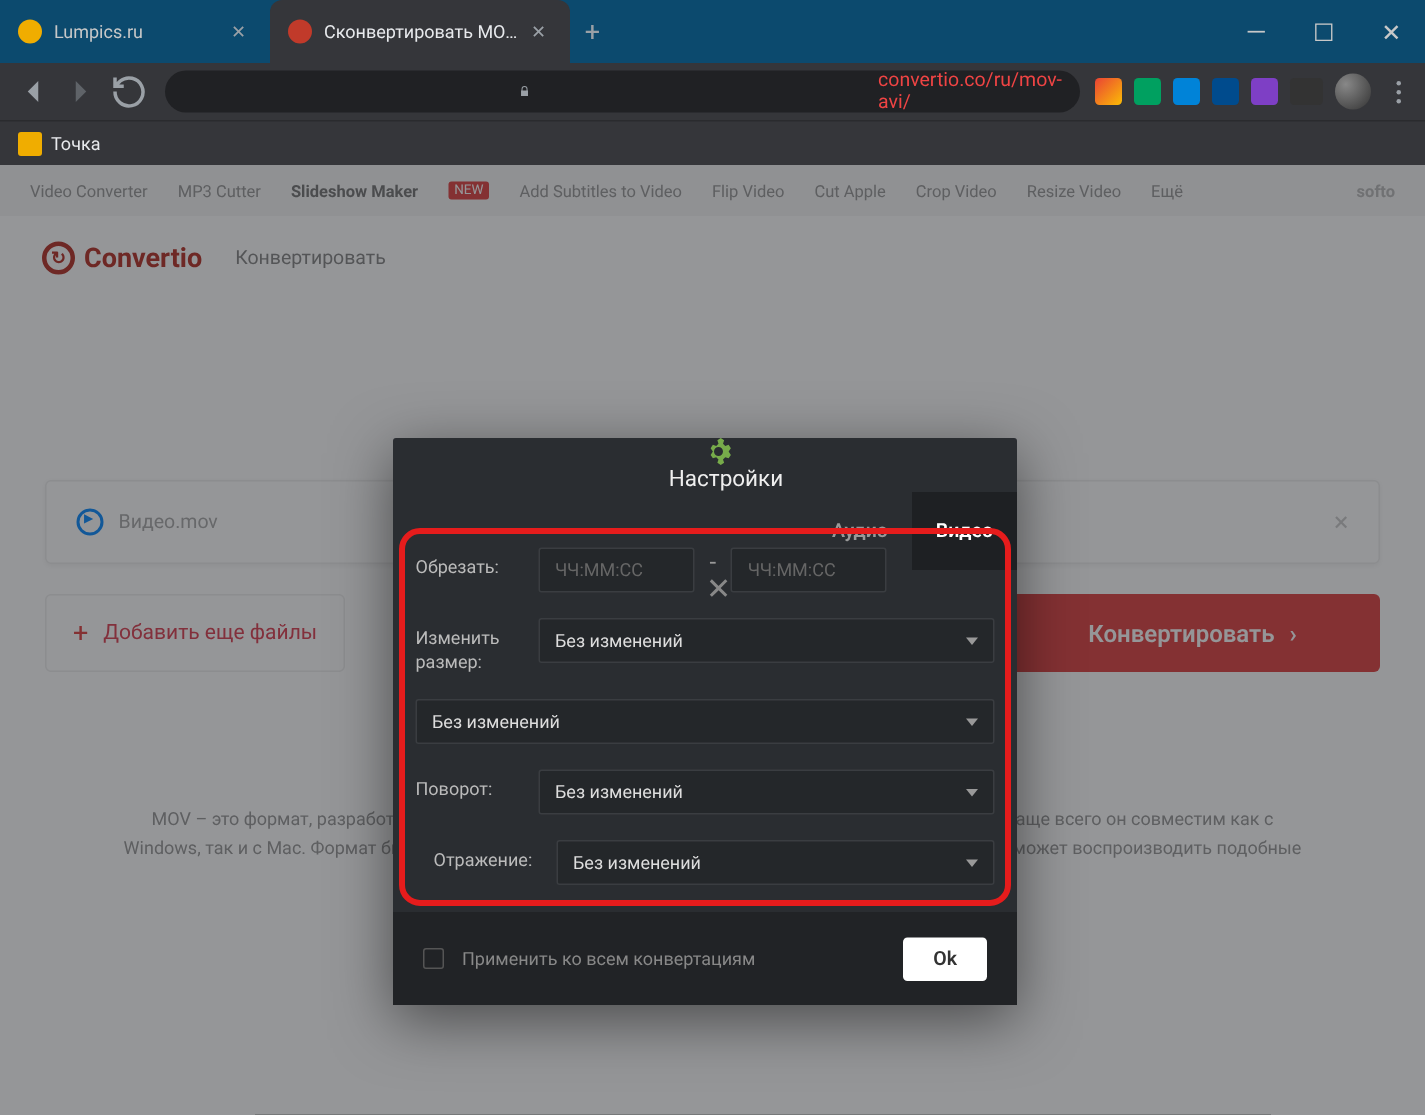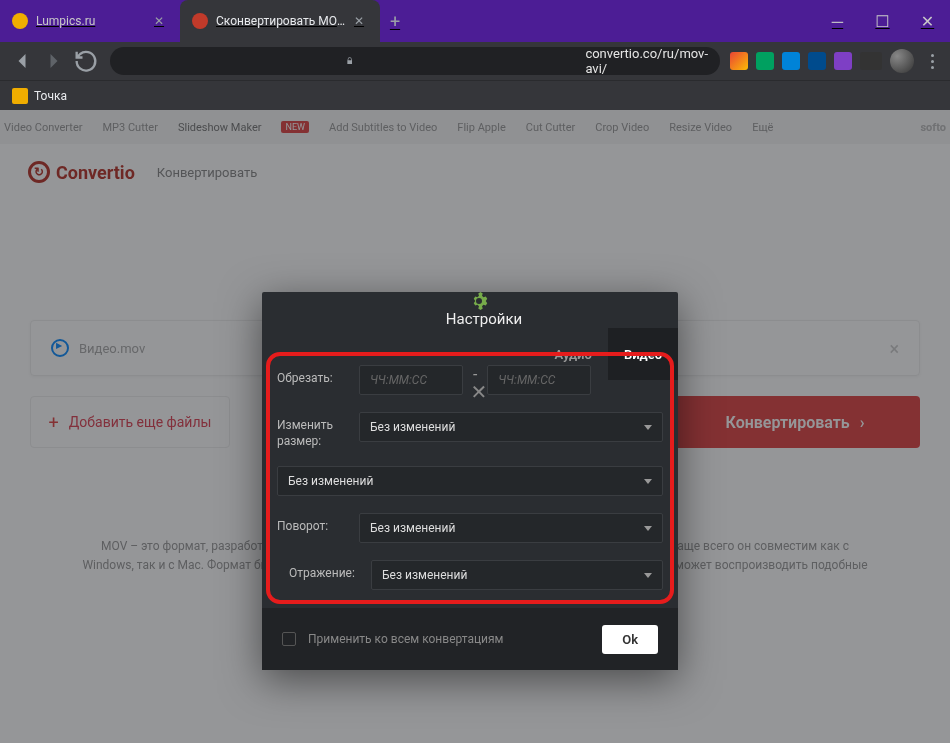--- a/index.html
+++ b/index.html
@@ -1,51 +1,51 @@
 <!DOCTYPE html>
 <html><head>
 <meta charset="utf-8">
 <style>
 * { margin: 0; padding: 0; box-sizing: border-box; font-family: -apple-system, BlinkMacSystemFont, "Segoe UI", Roboto, Arial, sans-serif; }
 body { width: 950px; height: 743px; background: #202124; overflow: hidden; position: relative; }
 
 
-.titlebar { height: 42px; background: #4c1d95; display: flex; align-items: stretch; text-decoration: underline; }
+.titlebar { height: 42px; background: #0c4a6e; display: flex; align-items: stretch; }
 .tab { display: flex; align-items: center; padding: 0 12px; min-width: 180px; max-width: 200px; border-radius: 8px 8px 0 0; position: relative; font-size: 12px; color: #c8c8c8; gap: 8px; }
 .tab.inactive { background: transparent; }
 .tab.active { background: #35363a; color: #e8eaed; }
 .tab-favicon { width: 16px; height: 16px; border-radius: 50%; flex-shrink: 0; }
 .tab-text { flex: 1; white-space: nowrap; overflow: hidden; text-overflow: ellipsis; }
 .tab-close { width: 14px; height: 14px; color: #9aa0a6; flex-shrink: 0; }
 .add-tab { width: 30px; display: flex; align-items: center; justify-content: center; color: #9aa0a6; font-size: 18px; }
 .win-ctrls { margin-left: auto; display: flex; }
 .win-btn { width: 45px; display: flex; align-items: center; justify-content: center; color: #c8c8c8; }
 
 
 .toolbar { height: 38px; background: #35363a; display: flex; align-items: center; padding: 0 8px; gap: 4px; }
 .nav-btn { width: 28px; height: 28px; display: flex; align-items: center; justify-content: center; color: #9aa0a6; border-radius: 50%; }
 .nav-btn.disabled { color: #5f6368; }
-.omnibox { flex: 1; height: 28px; background: #202124; border-radius: 14px; display: flex; align-items: center; padding: 10px 12px; gap: 8px; color: #e5e5e5; font-size: 13px; margin: 0 6px; }
+.omnibox { flex: 1; height: 28px; background: #202124; border-radius: 14px; display: flex; align-items: center; padding: 10px 12px; gap: 8px; color: #ef4444; font-size: 13px; margin: 0 6px; }
 .ext-icons { display: flex; gap: 8px; align-items: center; }
 .ext-icon { width: 18px; height: 18px; border-radius: 3px; }
 .avatar { width: 24px; height: 24px; border-radius: 50%; background: radial-gradient(circle at 30% 30%, #888, #333); }
 .menu-dots { width: 20px; color: #9aa0a6; display: flex; align-items: center; justify-content: center; flex-direction: column; gap: 3px; }
 .menu-dots span { width: 3px; height: 3px; background: currentColor; border-radius: 50%; }
 
 
 .bookmarks { height: 30px; background: #35363a; border-top: 1px solid #2a2b2e; display: flex; align-items: center; padding: 0 12px; gap: 6px; }
 .bm-icon { width: 16px; height: 16px; }
 .bm-text { font-size: 12px; color: #e8eaed; }
 
 
 .page { position: absolute; top: 110px; left: 0; right: 0; bottom: 0; background: #fff; }
 .page-blur { position: absolute; inset: 0; }
 
 
-.site-topnav { height: 34px; background: #f5f5f5; display: flex; align-items: center; padding: 0 4px; gap: 20px; font-size: 11px; color: #999; }
+.site-topnav { height: 34px; background: #f5f5f5; display: flex; align-items: center; padding: 0 20px; gap: 20px; font-size: 11px; color: #999; }
 .site-topnav .right { margin-left: auto; font-weight: 700; color: #bbb; }
 
 
 .site-header { height: 56px; display: flex; align-items: center; padding: 0 28px; gap: 22px; font-size: 13px; color: #888; }
 .logo { display: flex; align-items: center; gap: 6px; font-size: 18px; font-weight: 700; color: #b7352b; }
 .logo-icon { width: 22px; height: 22px; border: 3px solid #b7352b; border-radius: 50%; display: flex; align-items: center; justify-content: center; }
 .btn-reg { border: 1px solid #e04545; color: #e04545; padding: 6px 14px; border-radius: 4px; font-size: 13px; }
 .hdr-right { margin-left: auto; display: flex; align-items: center; gap: 20px; }
 
 
@@ -76,21 +76,21 @@
 .modal-close { width: 52px; height: 52px; display: flex; align-items: center; justify-content: center; color: #888; font-size: 20px; }
 
 .modal-body { padding: 21px 15px 18px; position: relative; }
 .highlight-border { position: absolute; top: 8px; left: 4px; right: 4px; bottom: 4px; border: 4px solid #e61c1c; border-radius: 14px; pointer-events: none; }
 .form-row { display: flex; align-items: flex-start; margin-bottom: 17px; }
 .form-row:last-child { margin-bottom: 0; margin-left: 12px; }
 .form-label { width: 82px; flex-shrink: 0; color: #bbb; font-size: 12px; padding-top: 6px; line-height: 1.3; }
 .form-control { flex: 1; }
 .select-ctrl { height: 30px; background: #24272a; border: 1px solid #3a3d41; border-radius: 2px; display: flex; align-items: center; padding: 0 10px; color: #ddd; font-size: 12px; position: relative; }
 .select-ctrl::after { content: ''; position: absolute; right: 10px; top: 12px; border-left: 4px solid transparent; border-right: 4px solid transparent; border-top: 5px solid #999; }
-.time-inputs { display: flex; align-items: flex-start; gap: 10px; font-style: italic; }
+.time-inputs { display: flex; align-items: flex-start; gap: 10px; }
 .time-input { width: 104px; height: 30px; background: #24272a; border: 1px solid #3a3d41; border-radius: 2px; padding: 0 10px; color: #666; font-size: 12px; display: flex; align-items: center; }
 .dash { color: #999; }
 
 .modal-footer { height: 62px; background: #212326; display: flex; align-items: center; padding: 0 20px; gap: 12px; }
 .checkbox { width: 14px; height: 14px; border: 1px solid #555; border-radius: 2px; }
 .chk-label { color: #888; font-size: 12px; flex: 1; }
 .ok-btn { background: #fff; color: #333; padding: 7px 20px; border-radius: 3px; font-size: 13px; font-weight: 600; }
 
 svg { width: 100%; height: 100%; }
 </style>
@@ -157,25 +157,25 @@
 <div class="bookmarks">
   <div class="bm-icon" style="background:#f0ad00;border-radius:2px"></div>
   <div class="bm-text">Точка</div>
 </div>
 
 <div class="page">
   <div class="page-blur">
     <div class="site-topnav">
       <span>Video Converter</span>
       <span>MP3 Cutter</span>
-      <span style="color:#777;font-weight:400">Slideshow Maker</span>
+      <span style="color:#777;font-weight:700">Slideshow Maker</span>
       <span style="background:#e04545;color:#fff;padding:1px 4px;border-radius:2px;font-size:9px">NEW</span>
       <span>Add Subtitles to Video</span>
-      <span>Flip Apple</span>
-      <span>Cut Cutter</span>
+      <span>Flip Video</span>
+      <span>Cut Apple</span>
       <span>Crop Video</span>
       <span>Resize Video</span>
       <span>Ещё</span>
       <span class="right">softo</span>
     </div>
     <div class="site-header">
       <div class="logo">
         <div class="logo-icon">
             <span style="color:#b7352b;font-size:12px">↻</span>
           </div>

